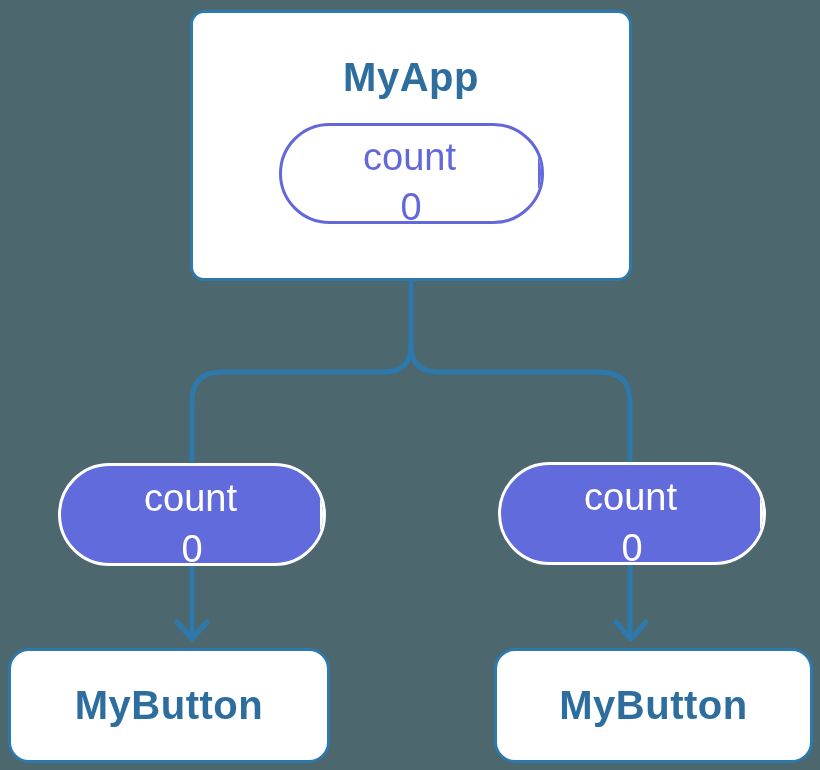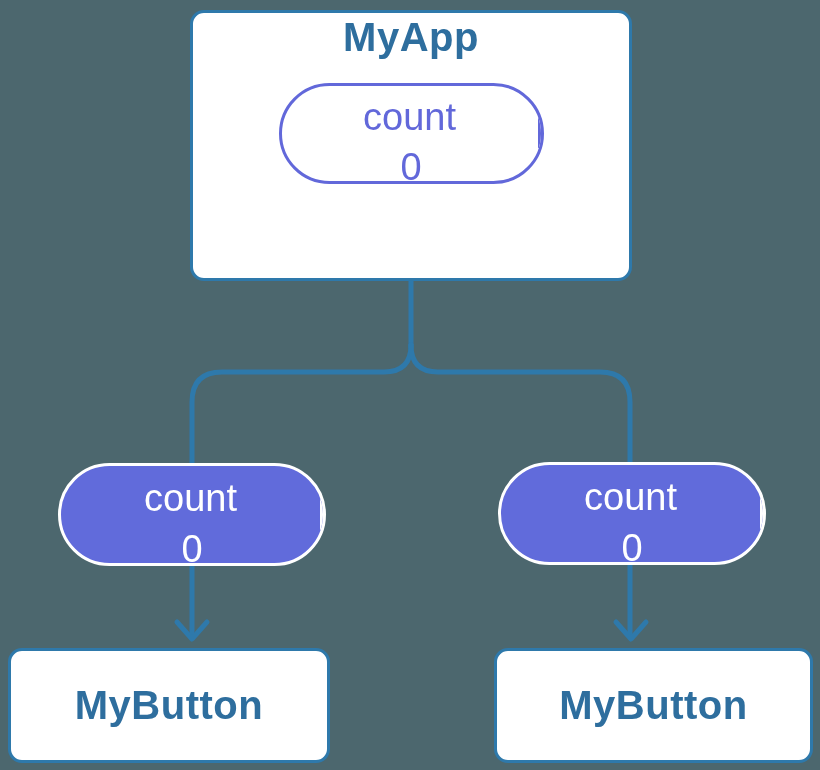--- a/index.html
+++ b/index.html
@@ -51,20 +51,21 @@
     align-items: center;
   }
   .card-title {
     color: var(--title-text);
     font-size: 40px;
     font-weight: 700;
     letter-spacing: 0.5px;
     white-space: nowrap;
   }
   .parent-card .card-title {
+    margin-top: 40px;
     line-height: 48px;
   }
   .pill {
     display: flex;
     align-items: stretch;
     border-radius: 60px;
     overflow: hidden;
     flex-direction: column;
   }
   .pill-name, .pill-value {
@@ -98,20 +99,21 @@
     color: var(--pill-text-on-purple);
     border-right: 3px solid var(--pill-text-on-purple);
   }
   .filled-pill .pill-value { color: var(--pill-text-on-purple); }
   .pill-left  { left: 58px;  top: 463px; }
   .pill-right { left: 498px; top: 462px; }
   .child-card {
     display: flex;
     align-items: center;
     justify-content: center;
+    border-radius: 21px;
   }
   .child-left  { left: 8px;   top: 648px; width: 322px; height: 115px; }
   .child-right { left: 494px; top: 648px; width: 319px; height: 115px; }
 </style>
 </head>
 <body>
 
 <div class="stage">
 
   <svg class="connectors" viewBox="0 0 820 770" aria-hidden="true">

